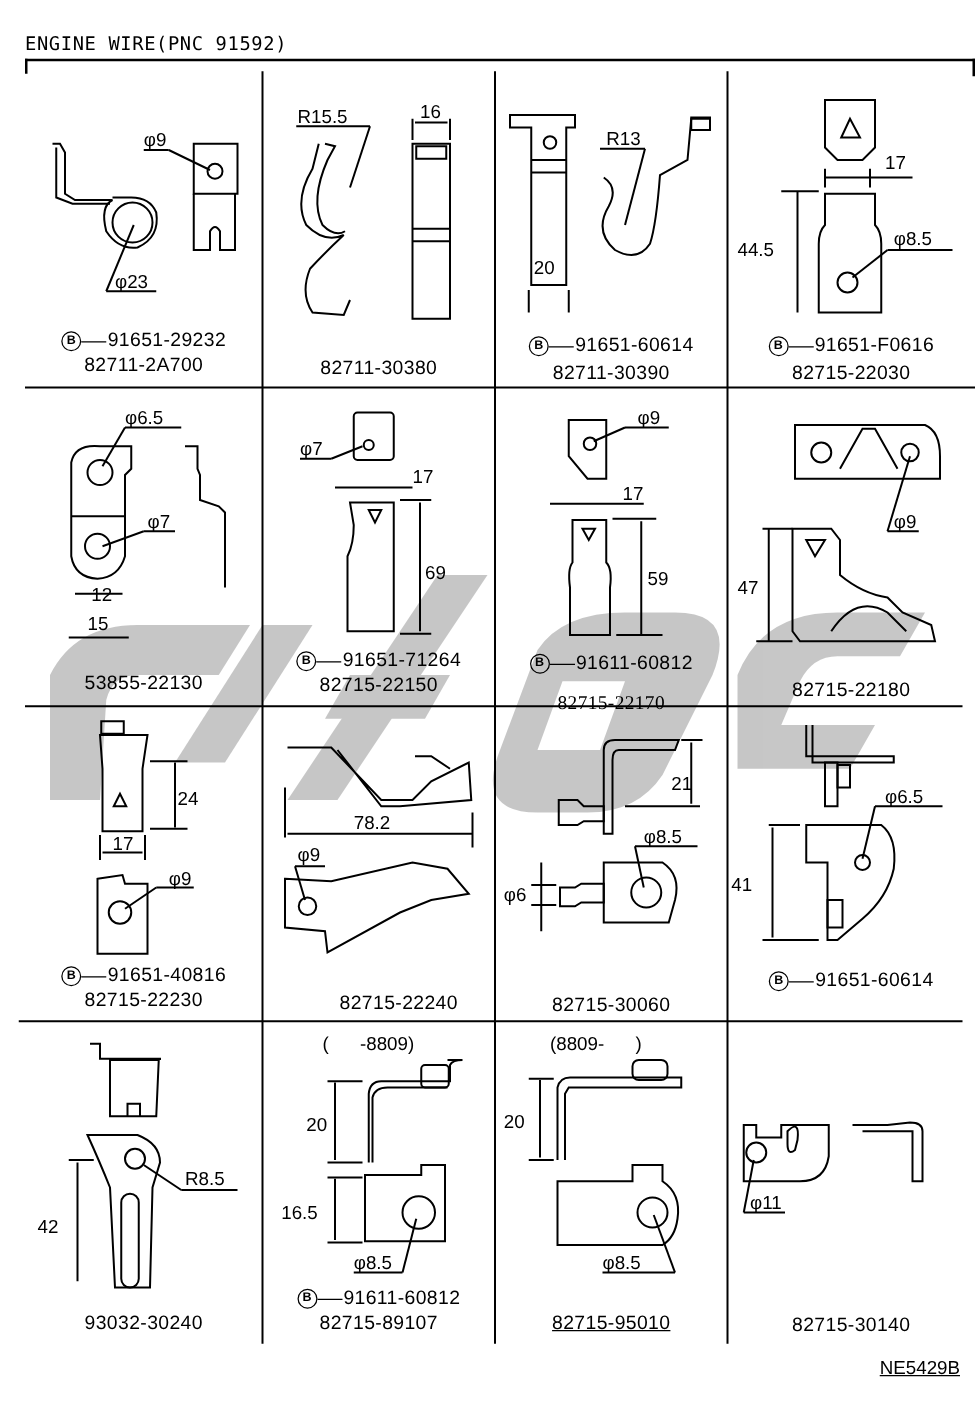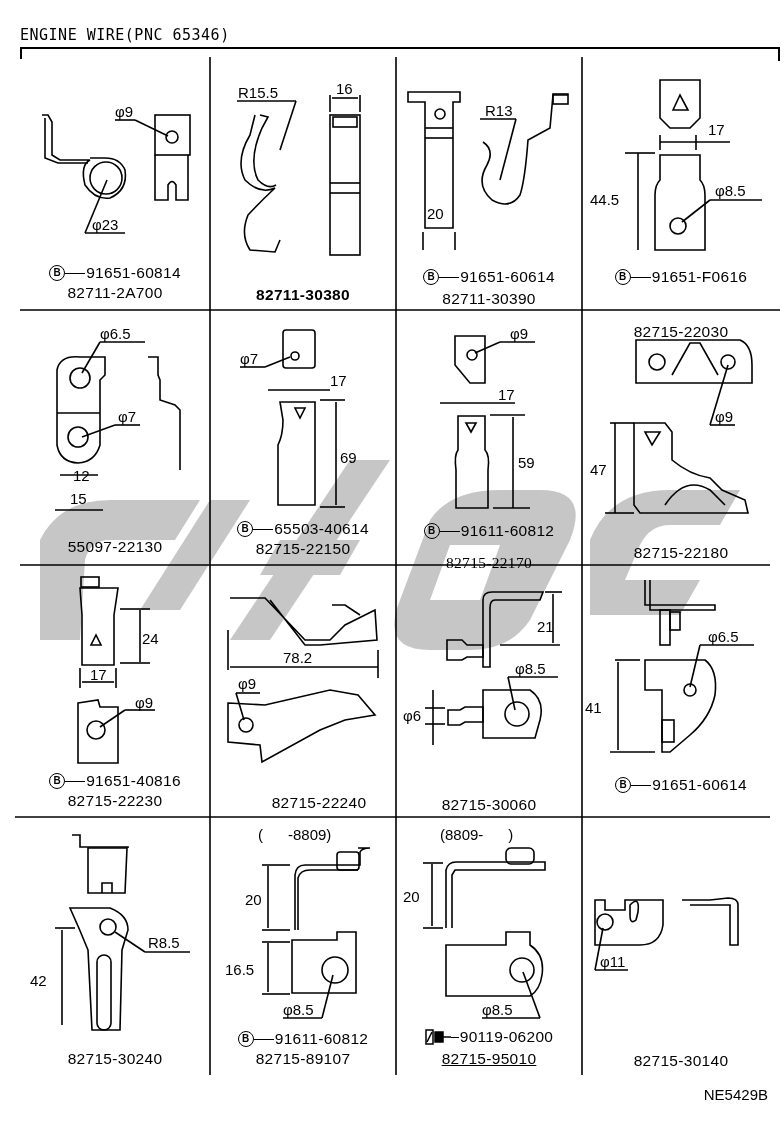--- a/index.html
+++ b/index.html
@@ -10,39 +10,39 @@
   .frame-left-tick { position:absolute; left:20px; top:47px; width:0; height:12px; border-left:2px solid #000; }
   .frame-right-tick { position:absolute; left:778px; top:47px; width:0; height:14px; border-left:2px solid #000; }
   .grid-svg { position:absolute; left:0; top:0; }
   .cell { position:absolute; }
   .label { position:absolute; left:0; right:0; text-align:center;
            font-family:"Liberation Sans","DejaVu Sans",sans-serif; font-size:15.5px; letter-spacing:0.3px; }
   .bolt { display:inline-flex; align-items:center; }
   .bolt .circle-b { display:inline-block; width:14px; height:14px; border:1.6px solid #000; border-radius:50%;
         font-size:10px; line-height:14px; text-align:center; font-weight:bold; margin-right:0; }
   .bolt .dash { display:inline-block; width:20px; height:0; border-top:1.6px solid #000; margin-right:1px; }
-  .ref { position:absolute; right:16px; top:1086px; font-family:"Liberation Sans",sans-serif; font-size:15px; }
+  .ref { position:absolute; right:16px; top:1086px; font-family:"Liberation Sans",sans-serif; font-size:15px;text-decoration:underline; }
   .watermark { position:absolute; left:0; top:0; pointer-events:none; }
 </style>
 </head>
 <body>
 
 <svg class="watermark" width="784" height="1124" viewBox="0 0 784 1124">
   <g fill="#bdbdbd" opacity="0.85">
 
     <path d="M40 540 Q60 500 110 500 L200 500 L175 540 L110 540 Q90 540 85 560 L80 640 L40 640 Z"></path>
     <path d="M140 610 L210 500 L250 500 L180 610 Z"></path>
     <path d="M280 540 L360 540 L340 575 L260 575 Z"></path>
     <path d="M230 640 L350 460 L390 460 L270 640 Z"></path>
     <path d="M430 520 Q450 490 500 490 L540 490 Q590 490 570 540 L530 620 Q510 650 470 650 L430 650 Q380 650 400 600 Z M450 545 L430 600 L480 600 L500 545 Z"></path>
     <path d="M590 540 Q610 490 670 490 L740 490 L720 525 L670 525 Q650 525 640 545 L625 580 L700 580 L680 615 L590 615 Z"></path>
   </g>
 </svg>
 
-<div class="title">ENGINE WIRE(PNC 65346)</div>
+<div class="title">ENGINE WIRE(PNC 91592)</div>
 <div class="frame-top"></div>
 <div class="frame-left-tick"></div>
 <div class="frame-right-tick"></div>
 
 <svg class="grid-svg" width="784" height="1124" viewBox="0 0 784 1124">
   <g stroke="#000" stroke-width="1.6" fill="none">
     <line x1="210" y1="57" x2="210" y2="1075"></line>
     <line x1="396" y1="57" x2="396" y2="1075"></line>
     <line x1="582" y1="57" x2="582" y2="1075"></line>
     <line x1="20" y1="310" x2="780" y2="310"></line>
@@ -312,52 +312,52 @@
       <line x1="595" y1="970" x2="603" y2="928"></line>
       <text x="600" y="967" fill="#000" stroke="none">φ11</text>
     </g>
   </g>
 </svg>
 
 <div class="cell" style="left:20px;top:262px;width:190px;height:48px;">
   <div class="label" style="top:0;"><span class="bolt">
         <span class="circle-b">B</span>
         <span class="dash"></span>
-        <span>91651-60814</span>
+        <span>91651-29232</span>
       </span></div>
   <div class="label" style="top:22px;">82711-2A700</div>
 </div>
 <div class="cell" style="left:210px;top:262px;width:186px;height:48px;">
-  <div class="label" style="top:24px;font-weight:bold;">82711-30380</div>
+  <div class="label" style="top:24px;">82711-30380</div>
 </div>
 <div class="cell" style="left:396px;top:266px;width:186px;height:48px;">
   <div class="label" style="top:0;"><span class="bolt">
         <span class="circle-b">B</span>
         <span class="dash"></span>
         <span>91651-60614</span>
       </span></div>
   <div class="label" style="top:24px;">82711-30390</div>
 </div>
 <div class="cell" style="left:582px;top:266px;width:198px;height:48px;">
   <div class="label" style="top:0;"><span class="bolt">
         <span class="circle-b">B</span>
         <span class="dash"></span>
         <span>91651-F0616</span>
       </span></div>
-  <div class="label" style="top:24px;margin-top:33px;">82715-22030</div>
+  <div class="label" style="top:24px;">82715-22030</div>
 </div>
 
 <div class="cell" style="left:20px;top:538px;width:190px;height:24px;">
-  <div class="label" style="top:0;">55097-22130</div>
+  <div class="label" style="top:0;">53855-22130</div>
 </div>
 <div class="cell" style="left:210px;top:518px;width:186px;height:44px;">
   <div class="label" style="top:0;"><span class="bolt">
         <span class="circle-b">B</span>
         <span class="dash"></span>
-        <span>65503-40614</span>
+        <span>91651-71264</span>
       </span></div>
   <div class="label" style="top:22px;">82715-22150</div>
 </div>
 <div class="cell" style="left:396px;top:520px;width:186px;height:44px;">
   <div class="label" style="top:0;"><span class="bolt">
         <span class="circle-b">B</span>
         <span class="dash"></span>
         <span>91611-60812</span>
       </span></div>
   <div class="label" style="top:34px;font-family:Liberation Serif, serif;">82715-22170</div>
@@ -382,42 +382,30 @@
 </div>
 <div class="cell" style="left:582px;top:774px;width:198px;height:44px;">
   <div class="label" style="top:0;"><span class="bolt">
         <span class="circle-b">B</span>
         <span class="dash"></span>
         <span>91651-60614</span>
       </span></div>
 </div>
 
 <div class="cell" style="left:20px;top:1050px;width:190px;height:22px;">
-  <div class="label" style="top:0;">82715-30240</div>
+  <div class="label" style="top:0;">93032-30240</div>
 </div>
 <div class="cell" style="left:210px;top:1028px;width:186px;height:44px;">
   <div class="label" style="top:0;"><span class="bolt">
         <span class="circle-b">B</span>
         <span class="dash"></span>
         <span>91611-60812</span>
       </span></div>
   <div class="label" style="top:22px;">82715-89107</div>
 </div>
 <div class="cell" style="left:396px;top:1028px;width:186px;height:44px;">
-  <div class="label" style="top:0;"><span class="bolt">
-    <svg width="26" height="18" viewBox="0 0 26 18">
-          <g stroke="#000" stroke-width="1.5" fill="none">
-            <rect x="1" y="2" width="7" height="14"></rect>
-            <line x1="2" y1="14" x2="7" y2="4"></line>
-            <rect x="10" y="4" width="8" height="10" fill="#000"></rect>
-            <line x1="18" y1="9" x2="26" y2="9"></line>
-          </g>
-        </svg>
-    <span class="dash" style="width:8px"></span>
-        <span>90119-06200</span>
-      </span></div>
   <div class="label" style="top:22px;text-decoration:underline;">82715-95010</div>
 </div>
 <div class="cell" style="left:582px;top:1052px;width:198px;height:22px;">
   <div class="label" style="top:0;">82715-30140</div>
 </div>
 
 <div class="ref">NE5429B</div>
 
 </body></html>

